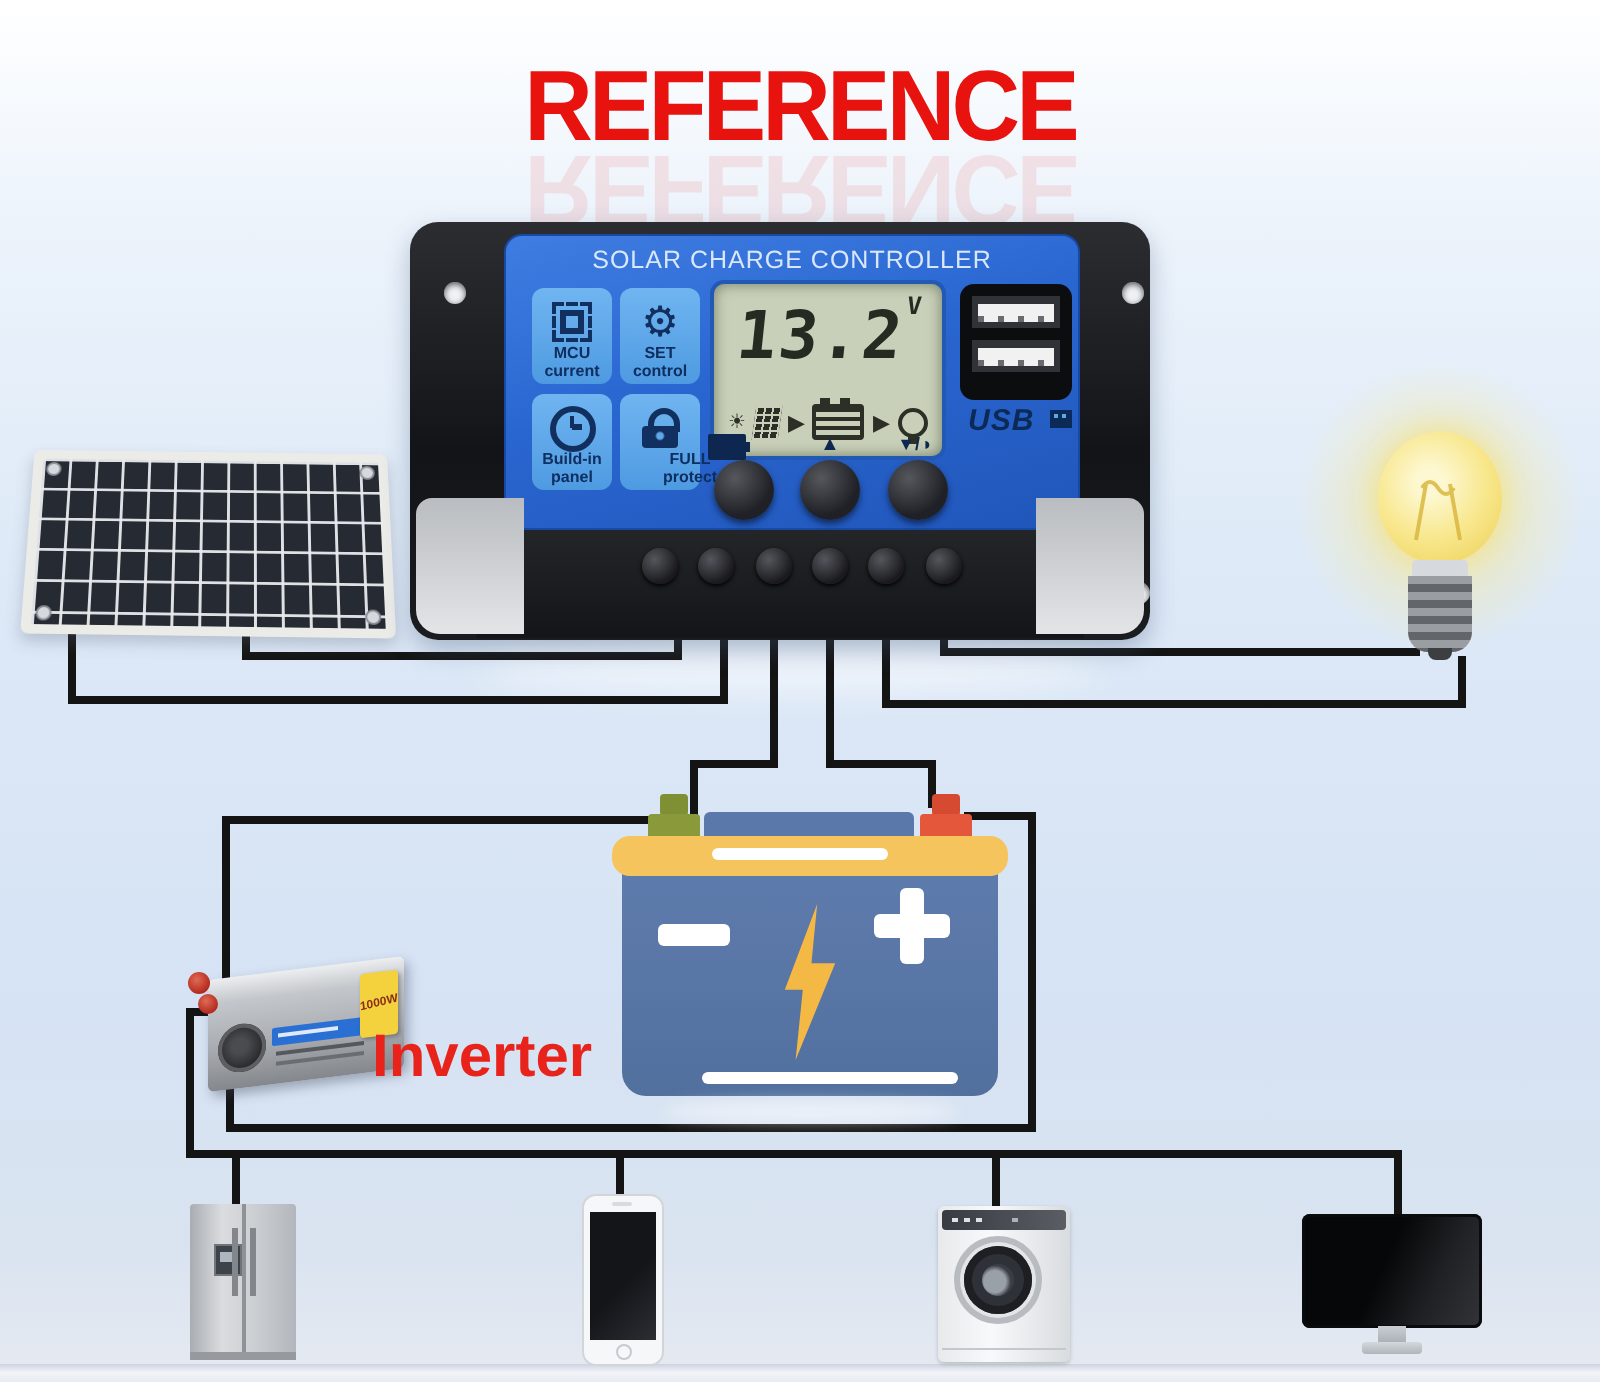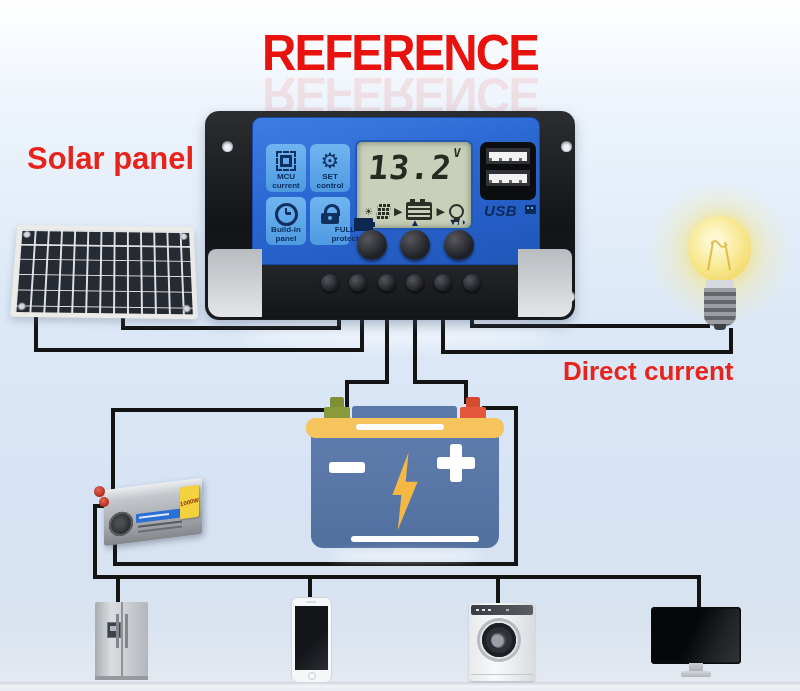--- a/index.html
+++ b/index.html
@@ -205,21 +205,20 @@
   <div class="w" style="left:113px;top:562px;width:405px;height:4px"></div>
   <div class="w" style="left:113px;top:540px;width:4px;height:26px"></div>
   <div class="w" style="left:93px;top:504px;width:24px;height:4px"></div>
   <div class="w" style="left:93px;top:504px;width:4px;height:75px"></div>
   <div class="w" style="left:93px;top:575px;width:608px;height:4px"></div>
   <div class="w" style="left:697px;top:575px;width:4px;height:36px"></div>
   <div class="w" style="left:116px;top:575px;width:4px;height:30px"></div>
   <div class="w" style="left:308px;top:575px;width:4px;height:24px"></div>
   <div class="w" style="left:496px;top:575px;width:4px;height:30px"></div>
 
-  <div class="red-label" style="left:27px;top:141px;font-size:31px;">Solar panel</div>
   <div class="solar">
     <span class="screw" style="left:2px;top:2px;"></span>
     <span class="screw" style="right:2px;top:2px;"></span>
     <span class="screw" style="left:2px;bottom:2px;"></span>
     <span class="screw" style="right:2px;bottom:2px;"></span>
   </div>
 
   <div class="ctrl">
     <div class="plate l"></div>
     <div class="plate r"></div>
@@ -231,20 +230,21 @@
     <div class="tblock">
       <div class="tscrew" style="left:83px;"></div>
       <div class="tscrew" style="left:111px;"></div>
       <div class="tscrew" style="left:140px;"></div>
       <div class="tscrew" style="left:168px;"></div>
       <div class="tscrew" style="left:196px;"></div>
       <div class="tscrew" style="left:225px;"></div>
     </div>
 
     <div class="bluepanel">
+      <div class="ctrl-title">SOLAR CHARGE CONTROLLER</div>
 
       <div class="tile" style="left:13px;top:26px;">
         <span class="ticon">
             <span class="ic-chip"></span>
           </span>
         <span class="tlabel">MCU current</span>
       </div>
       <div class="tile" style="left:57px;top:26px;">
         <span class="ticon">
             <span class="ic-gear">⚙</span>
@@ -297,21 +297,20 @@
   </div>
 
   <div class="glow"></div>
   <div class="glass">
     <svg width="44" height="42" style="position:absolute;left:9px;top:16px;">
       <path d="M10 38 L15 10 M32 38 L27 10 M13 12 q4 -6 8 0 q4 6 8 0" stroke="#d9b63e" stroke-width="2" fill="none" opacity="0.85"></path>
     </svg>
   </div>
   <div class="neck"></div>
   <div class="sbase"></div>
-  <div class="red-label" style="left:563px;top:356px;font-size:26px;">Direct current</div>
 
   <div class="bat-cap"></div>
   <div class="term" style="left:324px;top:397px;">
     <span class="t-top" style="background:#7f8f33;"></span>
       <span class="t-bot" style="background:#8a9a3b;"></span>
   </div>
   <div class="term" style="left:460px;top:397px;">
     <span class="t-top" style="background:#d64a31;"></span>
       <span class="t-bot" style="background:#e4573a;"></span>
   </div>
@@ -331,20 +330,21 @@
       <div class="inv-fan"></div>
       <div class="inv-stripe"></div>
       <div class="inv-text"></div>
     </div>
     <div class="inv-sticker">
       <span class="inv-power">1000W</span>
     </div>
     <span class="knob" style="left:2px;top:16px;width:11px;height:11px;"></span>
     <span class="knob" style="left:7px;top:27px;width:10px;height:10px;"></span>
   </div>
+  <div class="red-label" style="left:186px;top:512px;font-size:30px;">Inverter</div>
 
   <div class="fridge">
     <div class="f-disp"></div>
     <div class="f-h1"></div>
     <div class="f-h2"></div>
   </div>
 
   <div class="phone">
     <div class="ph-spk"></div>
     <div class="ph-scr"></div>

